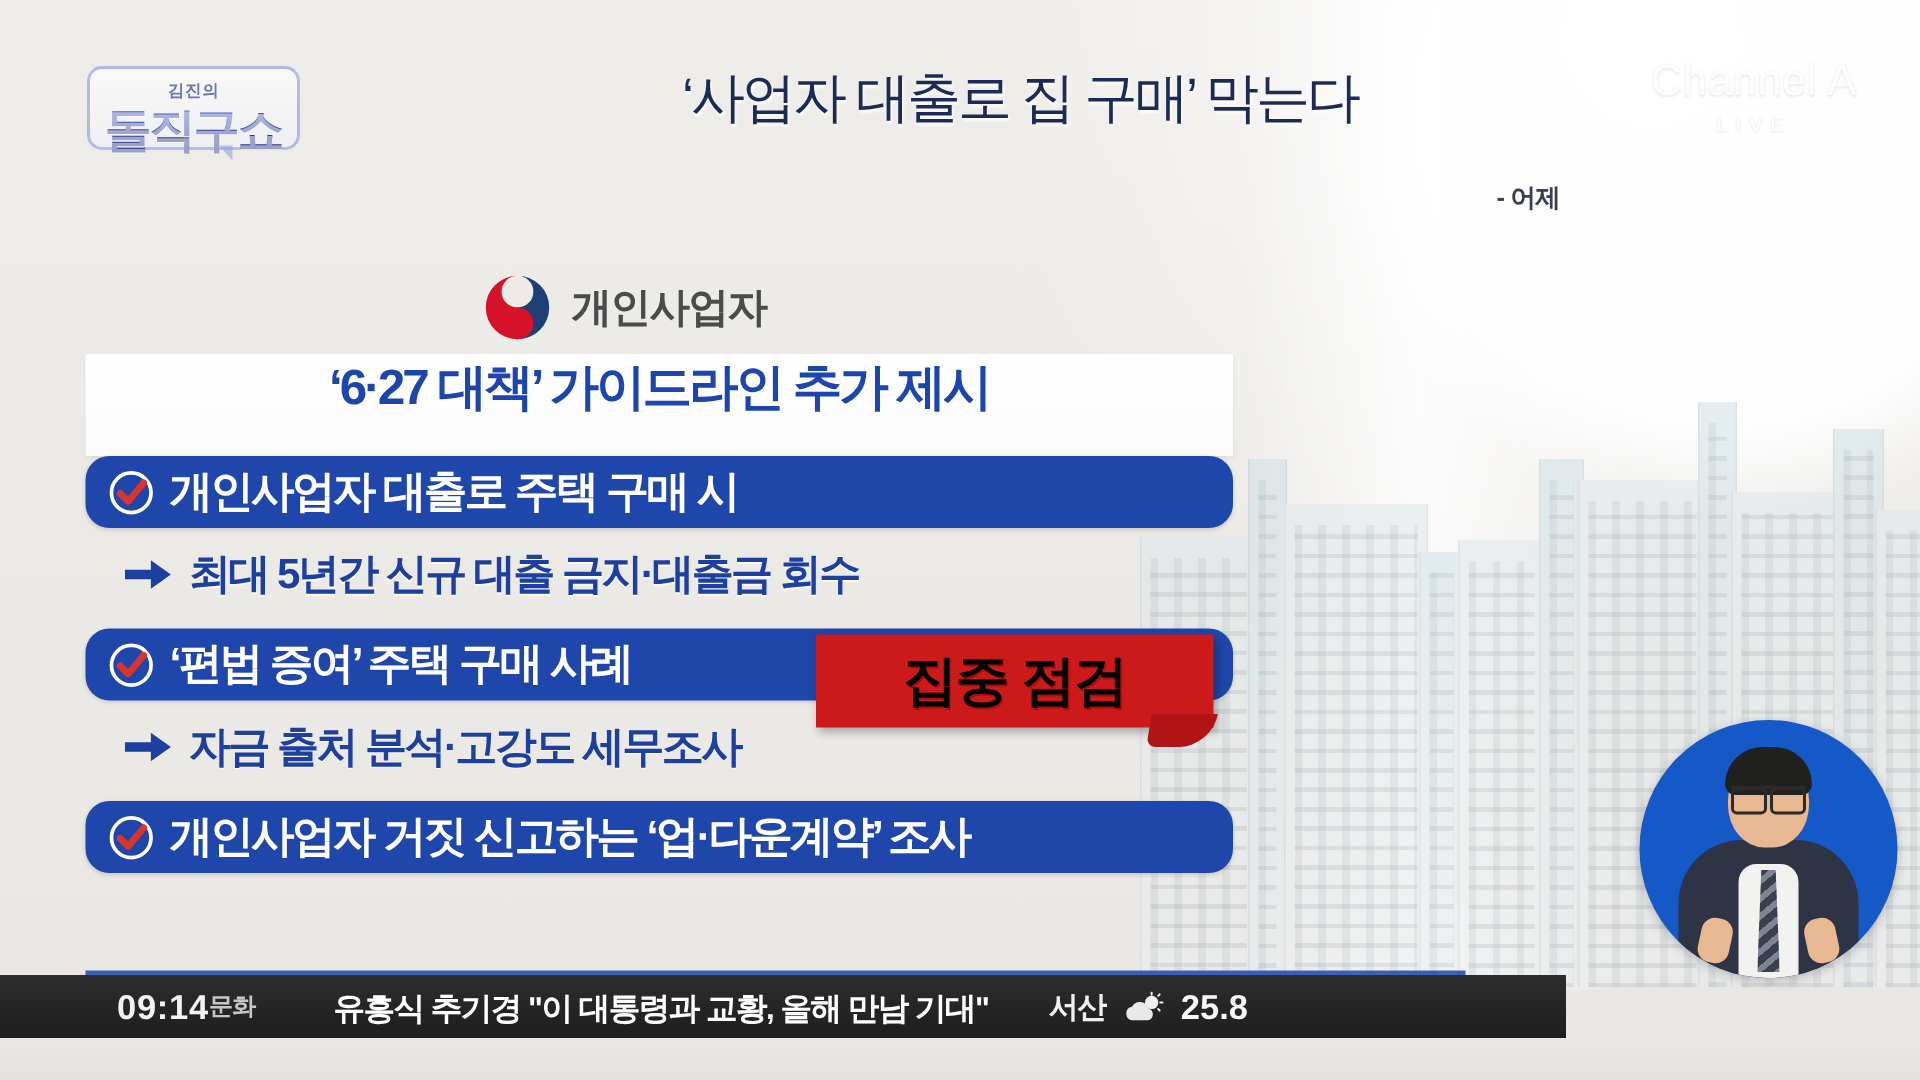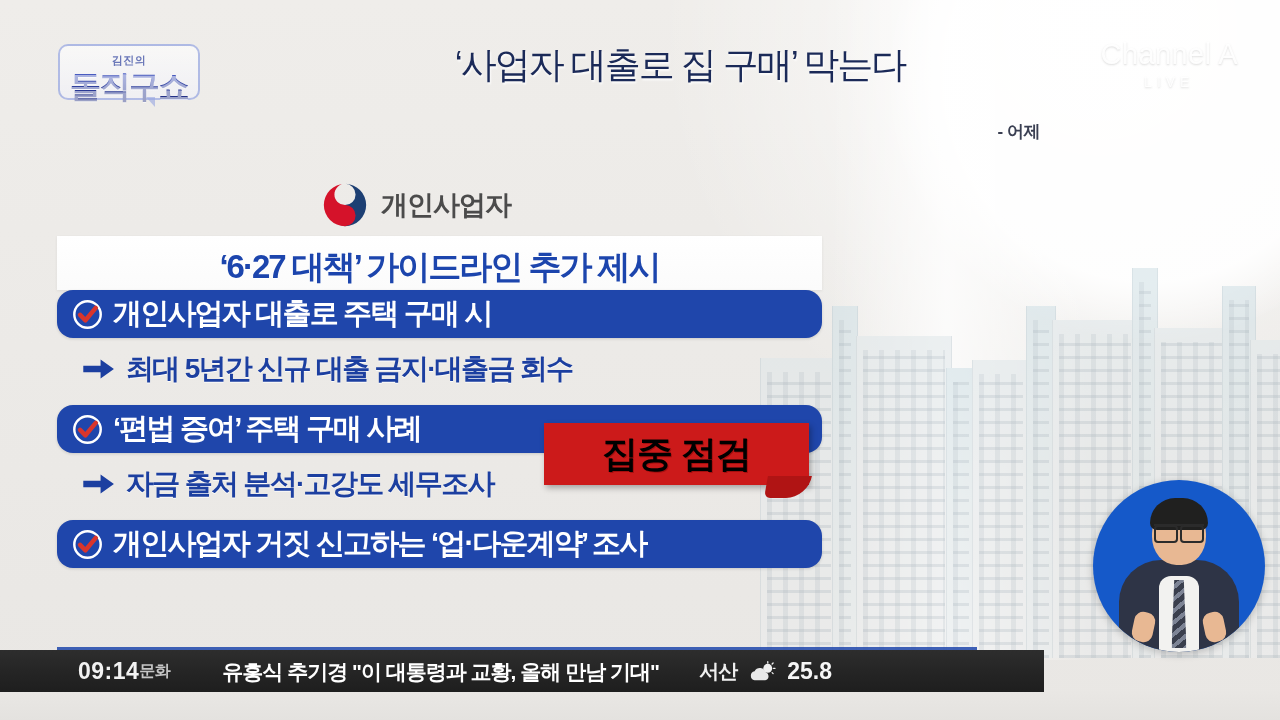--- a/index.html
+++ b/index.html
@@ -108,22 +108,22 @@
   
   .fsc-row { position:absolute; left:322px; top:182px; display:flex; align-items:center; gap:13px; }
   .taeguk { width:46px; height:46px; position:relative; }
   .taeguk svg { display:block; }
   .fsc-name { font-size:27px; font-weight:700; color:#4b4b4b; letter-spacing:-1px; }
 
   
   .info-block { position:absolute; left:57px; top:236px; width:765px; }
 
   .white-head {
-    height:54px; background:linear-gradient(180deg,#ffffff 0%, #fbfbfb 100%);
-    display:flex; align-items:flex-end; justify-content:center;
+    height:68px; background:linear-gradient(180deg,#ffffff 0%, #fbfbfb 100%);
+    display:flex; align-items:flex-start; justify-content:center;
     box-shadow:0 1px 3px rgba(0,0,0,.07);
   }
   .white-head .txt {
     font-size:33px; font-weight:700; letter-spacing:-2px; color:#1c45ad;
     text-shadow:0 1px 0 rgba(255,255,255,.8);
   }
 
   .bar {
     position:relative; background:#1f46ab; height:48px;
     display:flex; align-items:center; padding-left:14px; gap:9px;

